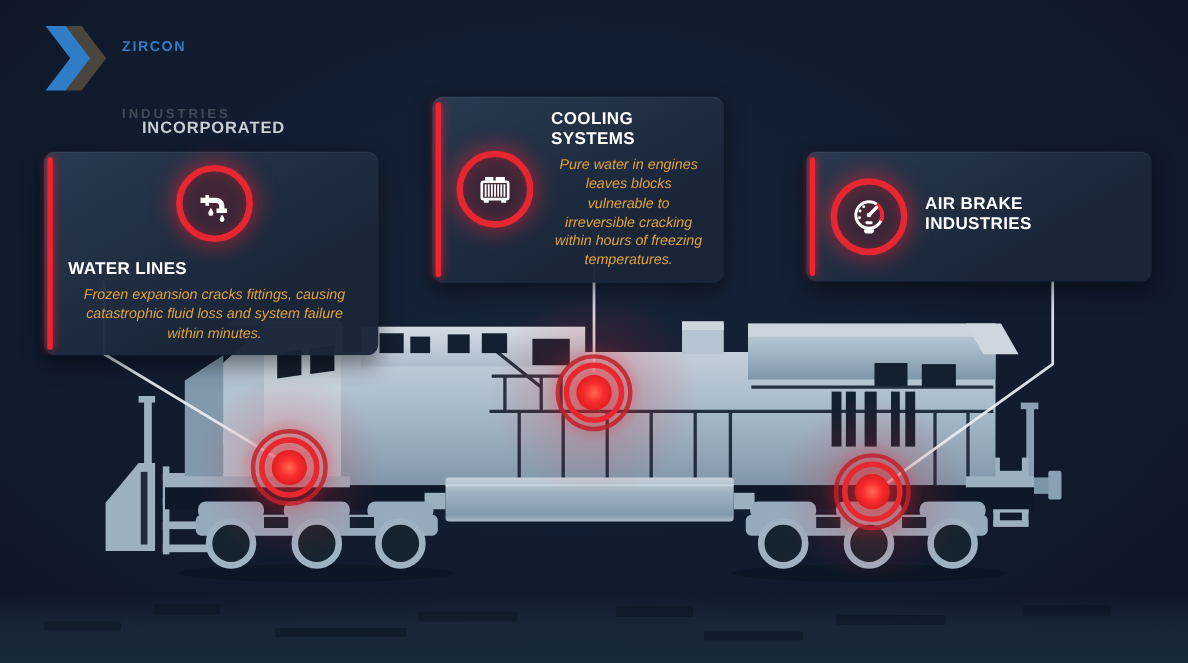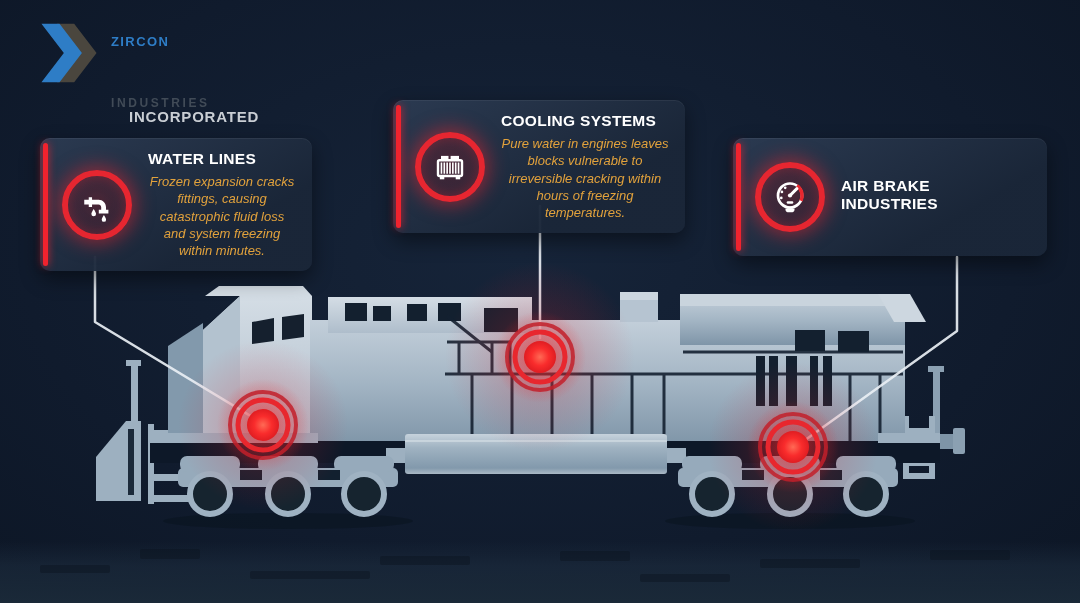--- a/index.html
+++ b/index.html
@@ -36,22 +36,22 @@
     background:#f0232e;box-shadow:0 0 9px rgba(240,35,46,.85);
   }
   .icon-ring{
     flex:0 0 auto;width:58px;height:58px;border:6px solid #e62630;border-radius:50%;
     display:flex;align-items:center;justify-content:center;
     background:radial-gradient(circle at 50% 45%, rgba(110,28,40,.55), rgba(28,28,46,.25));
     box-shadow:0 0 18px 4px rgba(235,35,45,.5), inset 0 0 14px rgba(235,35,45,.4);
   }
   .card h3{margin:0 0 5px 0;color:#fff;font-size:15.5px;letter-spacing:.3px;}
   .card p{margin:0;color:#e2a23c;font-style:italic;font-size:13px;line-height:1.33;text-align:center;}
-  .card-water{left:40px;top:138px;width:272px;min-height:118px;}
-  .card-cooling{left:393px;top:100px;width:292px;min-height:113px;}
+  .card-water{left:40px;top:138px;width:304px;min-height:118px;flex-direction:column;}
+  .card-cooling{left:393px;top:88px;width:265px;min-height:113px;}
   .card-air{left:733px;top:138px;width:314px;min-height:118px;}
   .scene{position:absolute;left:0;top:0;}
 </style>
 </head>
 <body>
 
 <div class="stage">
 
   <svg class="scene" width="1080" height="603" viewBox="0 0 1080 603">
     <defs>
@@ -266,21 +266,21 @@
     <span class="accent"></span>
     <div class="icon-ring">
       <svg width="36" height="36" viewBox="0 0 24 24">
         <path fill="#fff" d="M3.5,8.5 h3 V6.8 h2.2 v1.7 h4.3 c2.8,0 5,2.2 5,5 v1.6 h1.6 v2.6 h-6.4 v-2.6 h1.6 v-1.6 c0,-1 -0.8,-1.8 -1.8,-1.8 h-4.3 v1.7 H6.5 v-1.7 h-3 z"></path>
         <path fill="#fff" d="M9.8,14.6 c0.95,1.6 1.55,2.45 1.55,3.35 a1.55,1.55 0 0 1 -3.1,0 c0,-0.9 0.6,-1.75 1.55,-3.35 z"></path>
         <path fill="#fff" d="M16.6,18.6 c0.9,1.5 1.45,2.3 1.45,3.15 a1.45,1.45 0 0 1 -2.9,0 c0,-0.85 0.55,-1.65 1.45,-3.15 z"></path>
       </svg>
     </div>
     <div class="card-body">
       <h3>WATER LINES</h3>
-      <p>Frozen expansion cracks fittings, causing catastrophic fluid loss and system freezing within minutes.</p>
+      <p>Frozen expansion cracks fittings, causing catastrophic fluid loss and system failure within minutes.</p>
     </div>
   </section>
 
   <section class="card card-cooling">
     <span class="accent"></span>
     <div class="icon-ring">
       <svg width="36" height="36" viewBox="0 0 24 24">
         <rect x="6" y="4.6" width="5" height="2.4" fill="#fff"></rect>
         <rect x="12.4" y="4.6" width="5.6" height="2.4" fill="#fff"></rect>
         <rect x="4" y="7.5" width="16" height="10.5" rx="1" fill="none" stroke="#fff" stroke-width="1.6"></rect>

